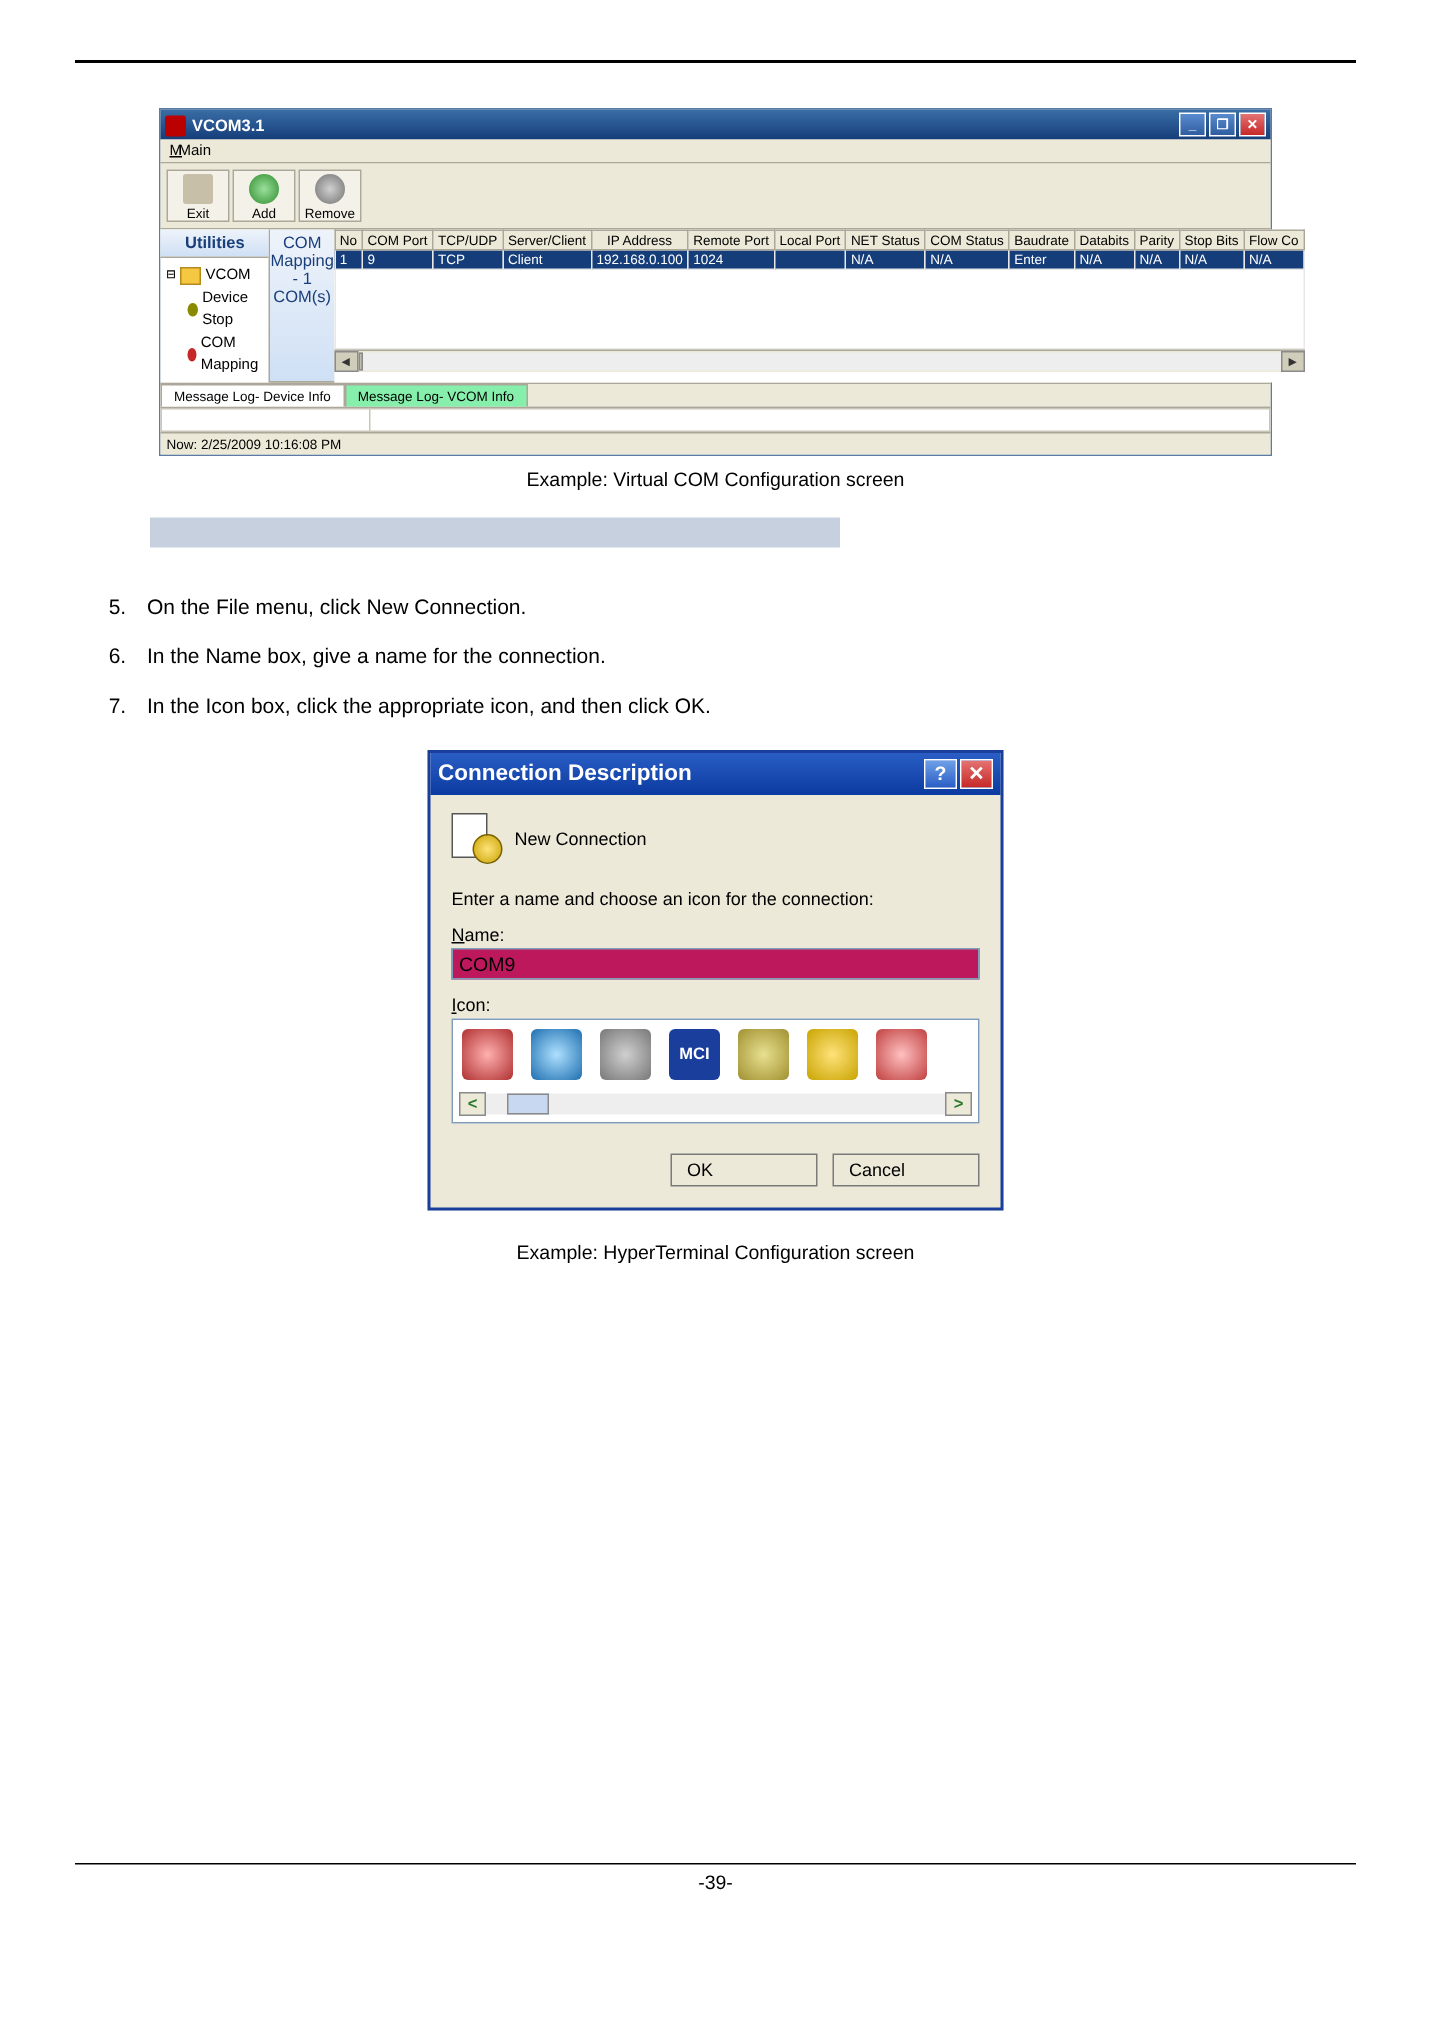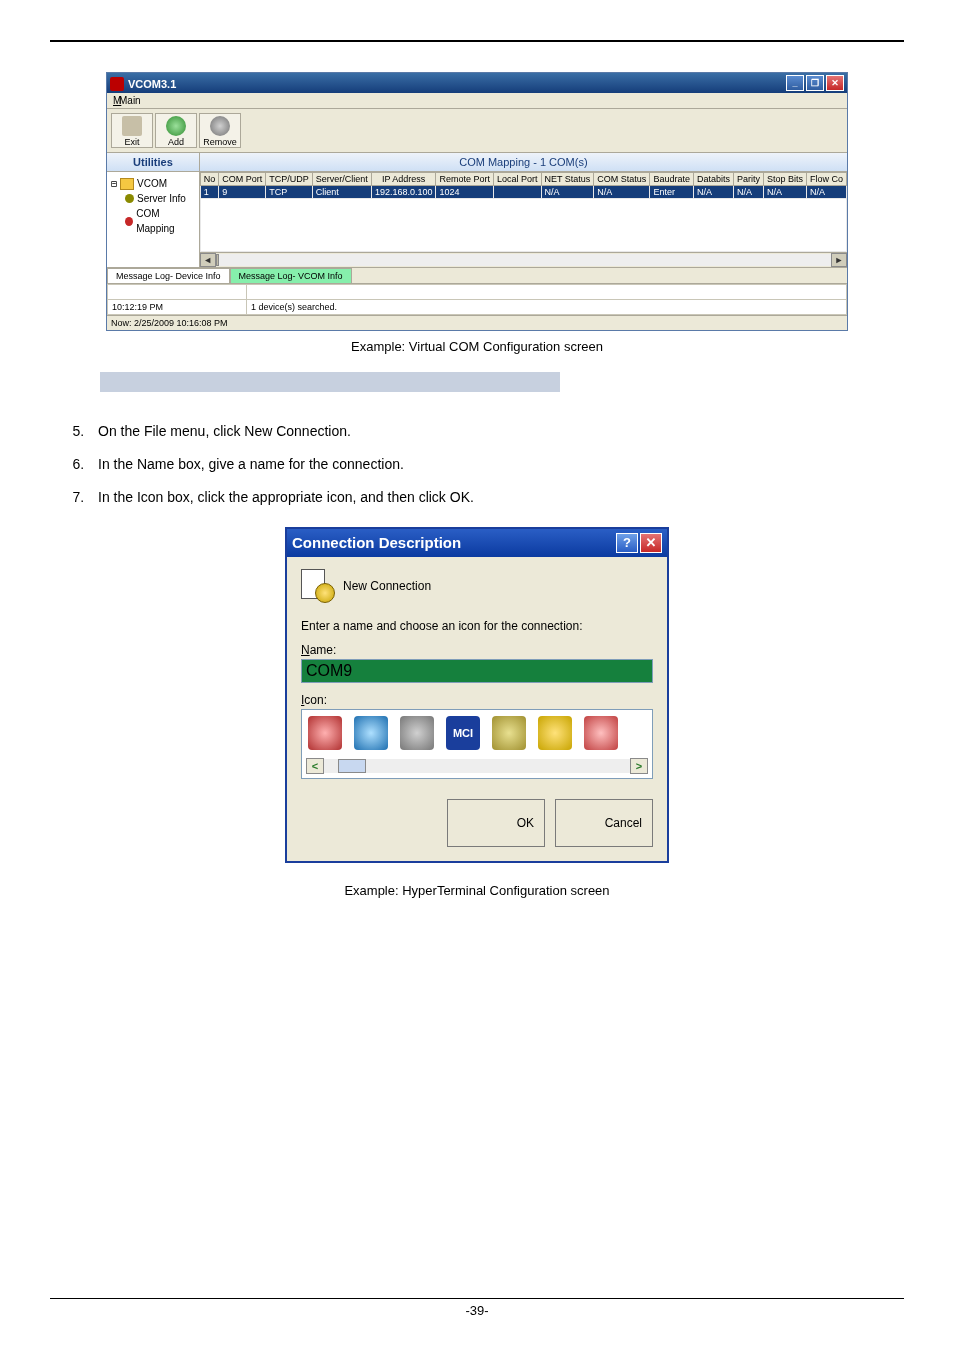--- a/index.html
+++ b/index.html
@@ -101,21 +101,21 @@
     font-size: 10px;
     line-height: 15px;
   }
   .tree .t1 { display:flex; align-items:center; gap:3px; }
   .tree .t2 { display:flex; align-items:center; gap:3px; padding-left: 14px; }
   .folder-ico { width:12px;height:10px;background:#f5c842;border:1px solid #b58a1e; }
   .dot-ico { width:9px;height:9px;border-radius:50%; display:inline-block; }
   .dot-blue { background:#8a8a00; }
   .dot-red { background:#c62828; }
 
-  .vcom-main { flex: 1; display: flex; flex-direction: column; }
+  .vcom-main { flex: 1; display: flex; flex-direction: row; }
   .main-head {
     background: linear-gradient(#eef3fa,#cfe0f5);
     color: #1a3e7a;
     text-align: center;
     padding: 3px 0;
     font-size: 11px;
     border-bottom: 1px solid #aca899;
   }
   .grid-wrap { background:#fff; }
   .grid {
@@ -231,22 +231,22 @@
   }
   .nc-icon .sheet { position:absolute; left:0; top:0; width:22px;height:28px; background:#fff; border:1px solid #555; }
   .nc-icon .phone { position:absolute; right:0; bottom:0; width:18px;height:18px; background:radial-gradient(#ffe27a,#c8a400); border-radius:50%; border:1px solid #7a6000; }
   .dlg-body .prompt { font-size:12px; margin-bottom:10px; }
   .dlg-body .lbl { font-size:12px; margin-bottom:2px; }
   .dlg-body .lbl span.u { text-decoration: underline; }
   .txt-input {
     width: 100%;
     box-sizing: border-box;
     border: 1px solid #7f9db9;
-    background:#15803d;
-    font-size:16px;
+    background:#be185d;
+    font-size:13px;
     padding: 2px 4px;
     margin-bottom: 10px;
   }
   .icon-row-wrap {
     border:1px solid #7f9db9;
     background:#fff;
     padding:4px;
   }
   .icon-row { display:flex; gap:12px; align-items:center; padding:2px 2px 6px 2px; overflow:hidden; }
   .pick-icon { width:34px;height:34px;border-radius:4px; flex:0 0 auto; }
@@ -264,22 +264,22 @@
   .icon-hscroll .harrow {
     width:16px;height:14px;border:1px solid #8a8a8a;background:#ece9d8;
     display:flex;align-items:center;justify-content:center;color:#2a7a2a;font-size:11px;font-weight:bold;
   }
   .icon-hscroll .htrack{flex:1;background:#eee;height:14px;position:relative;}
   .icon-hscroll .hthumb{position:absolute;left:14px;top:0;height:14px;width:28px;background:#c8d8f0;border:1px solid #8a8a8a;box-sizing:border-box;}
   .dlg-buttons {
     display:flex; justify-content:flex-end; gap:10px; margin-top:20px;
   }
   .wbtn {
-    min-width:76px; padding:16px 10px; border:1px solid #7a7a7a;
-    background:#ece9d8; font-size:12px; text-align:right;
+    min-width:76px; padding:3px 10px; border:1px solid #7a7a7a;
+    background:#ece9d8; font-size:12px; text-align:left;
   }
 
   .footer-hr {
     border:none; border-top:1px solid #000; margin: 400px 0 4px 0;
   }
   .page-num { text-align:center; font-size:13px; }
 </style>
 </head>
 <body>
 
@@ -319,21 +319,21 @@
       <div class="vcom-side">
         <div class="side-head">Utilities</div>
         <div class="tree">
           <div class="t1">
             <span style="font-family:monospace">⊟</span>
             <span class="folder-ico"></span>
             <span>VCOM</span>
           </div>
           <div class="t2">
             <span class="dot-ico dot-blue"></span>
-            <span>Server Info</span>
+            <span>Device Stop</span>
           </div>
           <div class="t2">
             <span class="dot-ico dot-red"></span>
             <span>COM Mapping</span>
           </div>
         </div>
       </div>
       <div class="vcom-main">
         <div class="main-head">COM Mapping - 1 COM(s)</div>
         <div class="grid-wrap">
@@ -392,24 +392,20 @@
       <div class="vcom-tab active">Message Log- Device Info</div>
       <div class="vcom-tab">Message Log- VCOM Info</div>
     </div>
     <div class="vcom-log">
       <table>
         <tbody>
             <tr>
               <td class="col1">&nbsp;</td>
               <td>&nbsp;</td>
             </tr>
-        <tr>
-          <td class="col1">10:12:19 PM</td>
-          <td>1 device(s) searched.</td>
-        </tr>
       </tbody>
         </table>
     </div>
     <div class="vcom-status">Now: 2/25/2009 10:16:08 PM</div>
   </div>
 
   <div class="caption">Example: Virtual COM Configuration screen</div>
 
   <div class="bluebar"></div>
 

